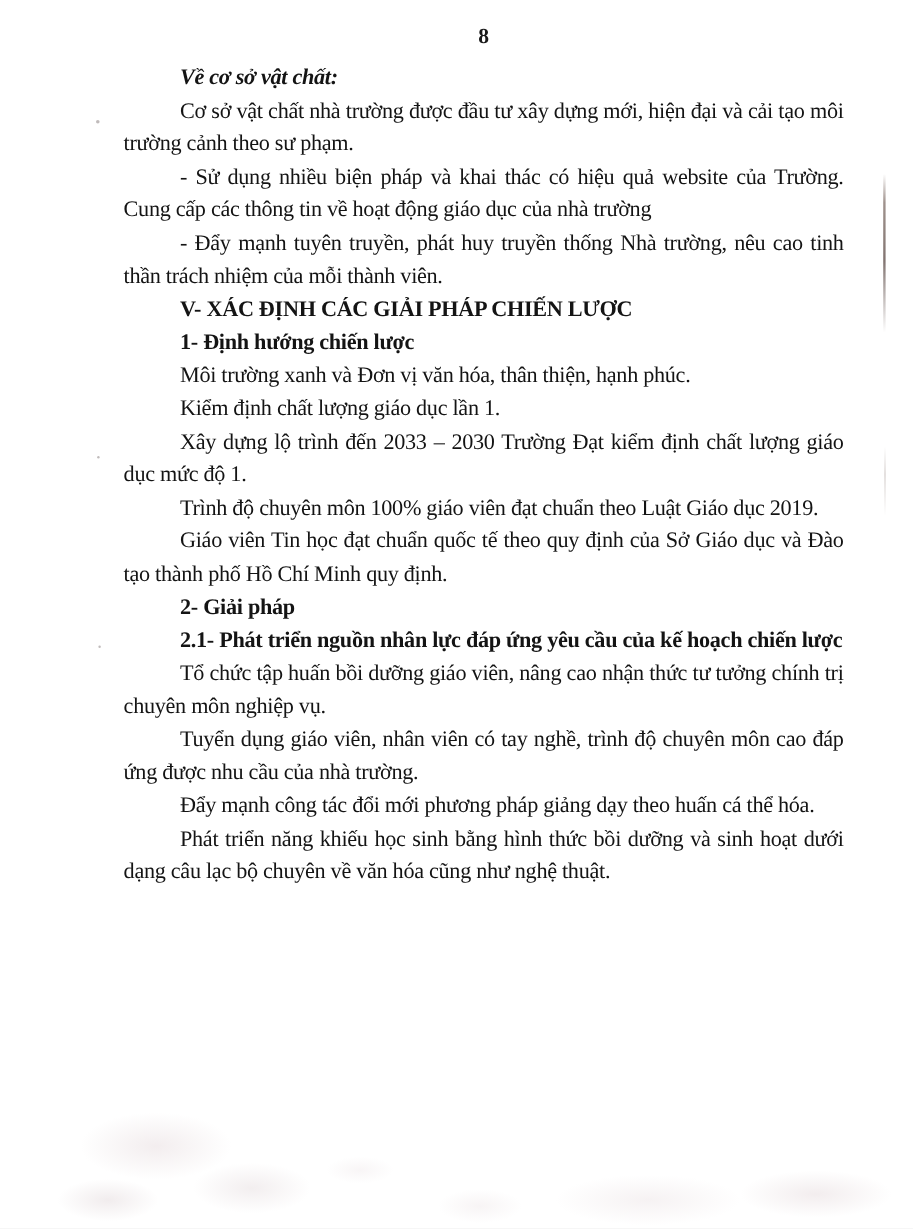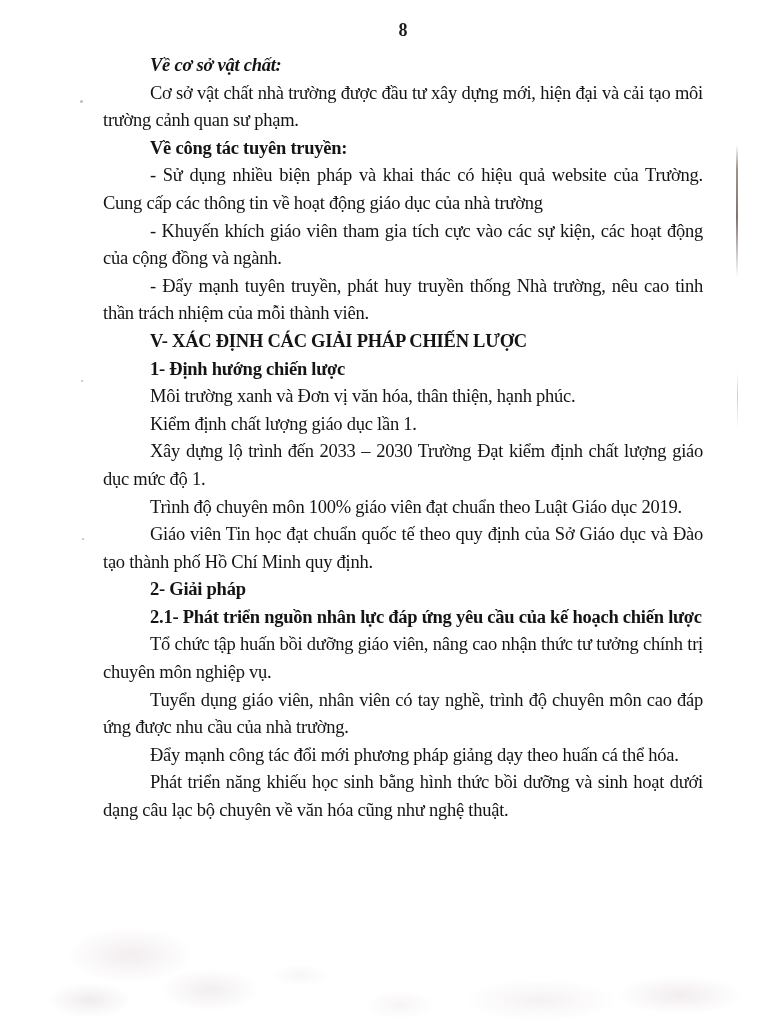--- a/index.html
+++ b/index.html
@@ -106,24 +106,22 @@
   }
 </style>
 </head>
 <body>
 
 <div class="page">
   <div class="page-number">8</div>
 
   <div class="content">
       <p class="para h-bold-italic">Về cơ sở vật chất:</p>
-      <p class="para ">Cơ sở vật chất nhà trường được đầu tư xây dựng mới, hiện đại và cải tạo môi trường cảnh quan sư phạm.</p>
-      <p class="para h-bold">Về công tác tuyên truyền:</p>
+      <p class="para ">Cơ sở vật chất nhà trường được đầu tư xây dựng mới, hiện đại và cải tạo môi trường cảnh theo sư phạm.</p>
       <p class="para ">- Sử dụng nhiều biện pháp và khai thác có hiệu quả website của Trường. Cung cấp các thông tin về hoạt động giáo dục của nhà trường</p>
-      <p class="para ">- Khuyến khích giáo viên tham gia tích cực vào các sự kiện, các hoạt động của cộng đồng và ngành.</p>
       <p class="para ">- Đẩy mạnh tuyên truyền, phát huy truyền thống Nhà trường, nêu cao tinh thần trách nhiệm của mỗi thành viên.</p>
       <p class="para h-bold">V- XÁC ĐỊNH CÁC GIẢI PHÁP CHIẾN LƯỢC</p>
       <p class="para h-bold">1- Định hướng chiến lược</p>
       <p class="para ">Môi trường xanh và Đơn vị văn hóa, thân thiện, hạnh phúc.</p>
       <p class="para ">Kiểm định chất lượng giáo dục lần 1.</p>
       <p class="para ">Xây dựng lộ trình đến 2033 – 2030 Trường Đạt kiểm định chất lượng giáo dục mức độ 1.</p>
       <p class="para ">Trình độ chuyên môn 100% giáo viên đạt chuẩn theo Luật Giáo dục 2019.</p>
       <p class="para ">Giáo viên Tin học đạt chuẩn quốc tế theo quy định của Sở Giáo dục và Đào tạo thành phố Hồ Chí Minh quy định.</p>
       <p class="para h-bold">2- Giải pháp</p>
       <p class="para h-bold">2.1- Phát triển nguồn nhân lực đáp ứng yêu cầu của kế hoạch chiến lược</p>

